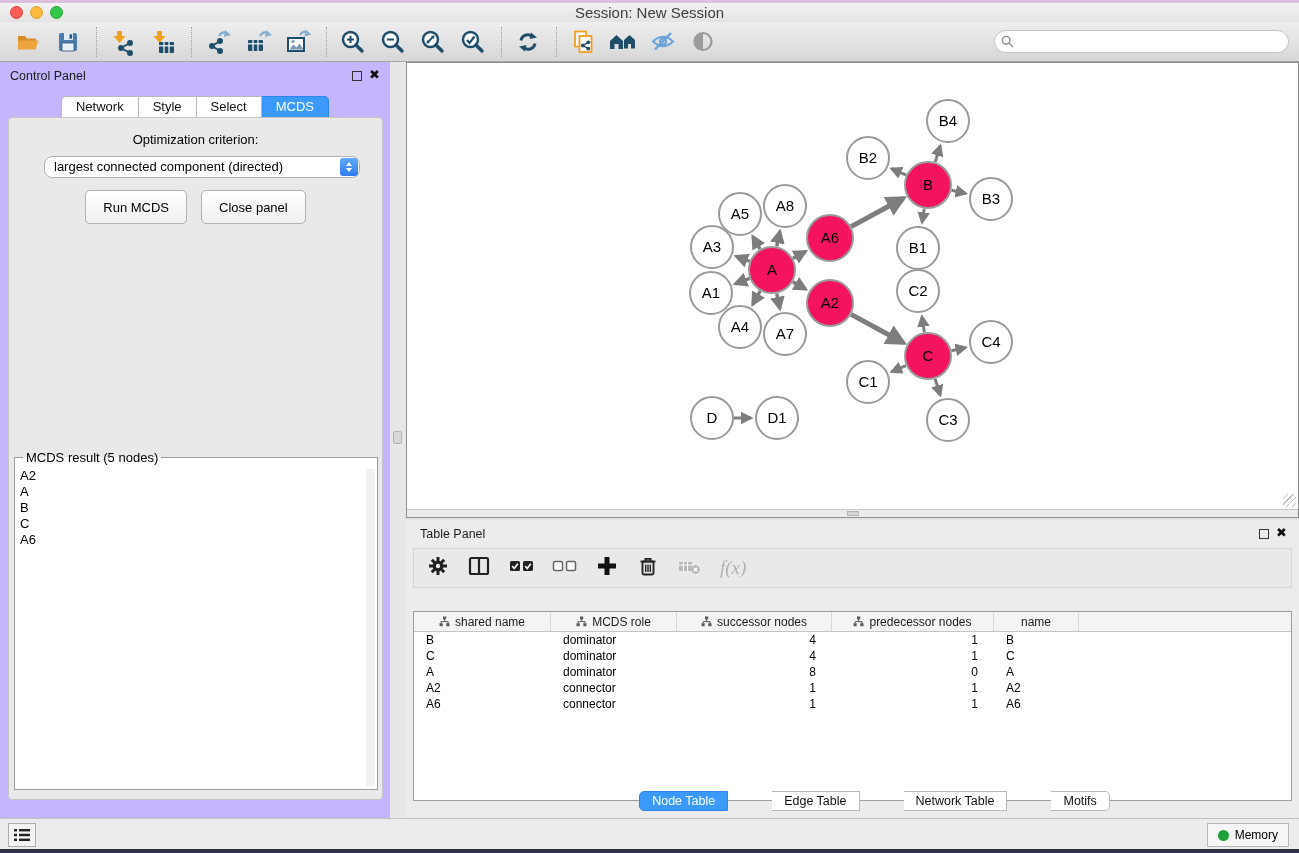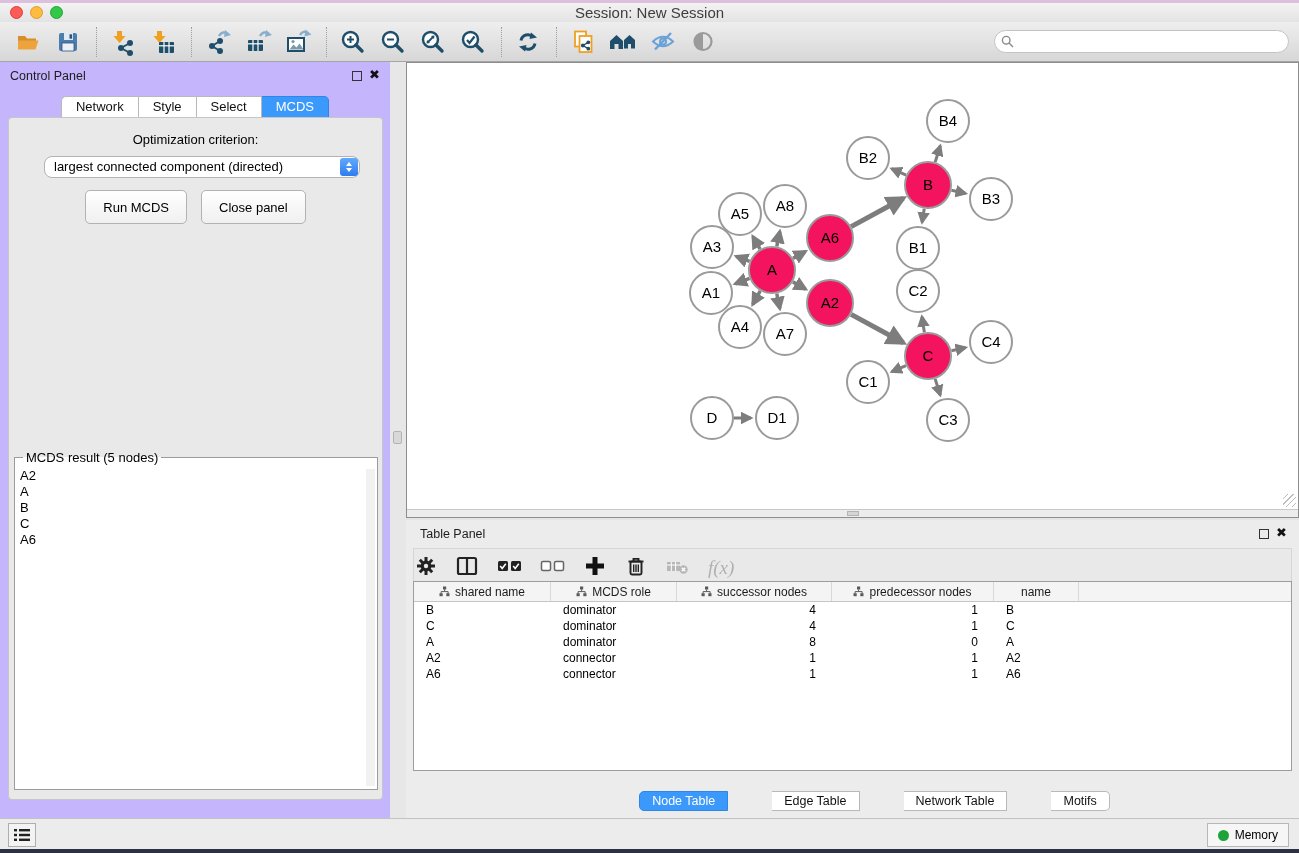--- a/index.html
+++ b/index.html
@@ -77,22 +77,22 @@
   .net-bottom { position:absolute; bottom:0; left:0; width:100%; height:8px;
     background:#ececec; border-top:1px solid #c8c8c8; }
   .net-bhandle { position:absolute; left:50%; top:1px; width:12px; height:5px; margin-left:-6px;
     background:#d5d5d5; border:1px solid #b3b3b3; }
   .grip { position:absolute; right:2px; bottom:10px; width:13px; height:13px;
     background:repeating-linear-gradient(135deg, transparent 0 3px, #bdbdbd 3px 4px); }
 
   
   .table-panel { position:absolute; left:406px; top:520px; width:893px; height:298px; background:#ececec; }
   .tp-toolbar { position:absolute; top:28px; left:7px; width:879px; height:40px;
-    background:#e9e9e9; border:1px solid #d6d6d6; display:flex; align-items:center; padding-left:0; gap:17px; }
-  .tp-table { position:absolute; top:61px; left:7px; width:879px; height:190px;
+    background:#e9e9e9; border:1px solid #d6d6d6; display:flex; align-items:center; padding-left:12px; gap:17px; }
+  .tp-table { position:absolute; top:91px; left:7px; width:879px; height:190px;
     background:#fff; border:1px solid #9d9d9d; overflow:hidden; }
   .thead { display:flex; height:20px; background:#f4f4f4; border-bottom:1px solid #c6c6c6; }
   .th { display:flex; align-items:center; justify-content:center; gap:5px;
     font-size:12px; color:#1c1c1c; border-right:1px solid #d8d8d8; }
   .th.filler { flex:1; border-right:none; }
   .tr { display:flex; height:16px; align-items:center; }
   .td { font-size:12px; color:#000; }
   .td.a-left { text-align:left; padding-left:12px; }
   .td.a-right { text-align:right; padding-right:16px; }
   .tp-tabs { position:absolute; bottom:7px; left:0; width:100%; display:flex; justify-content:center; }

